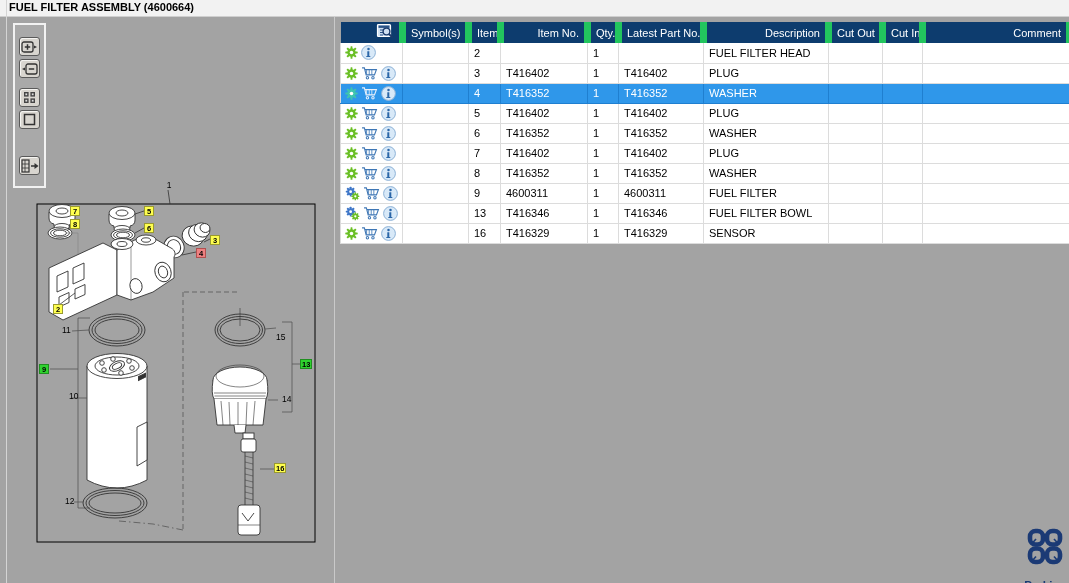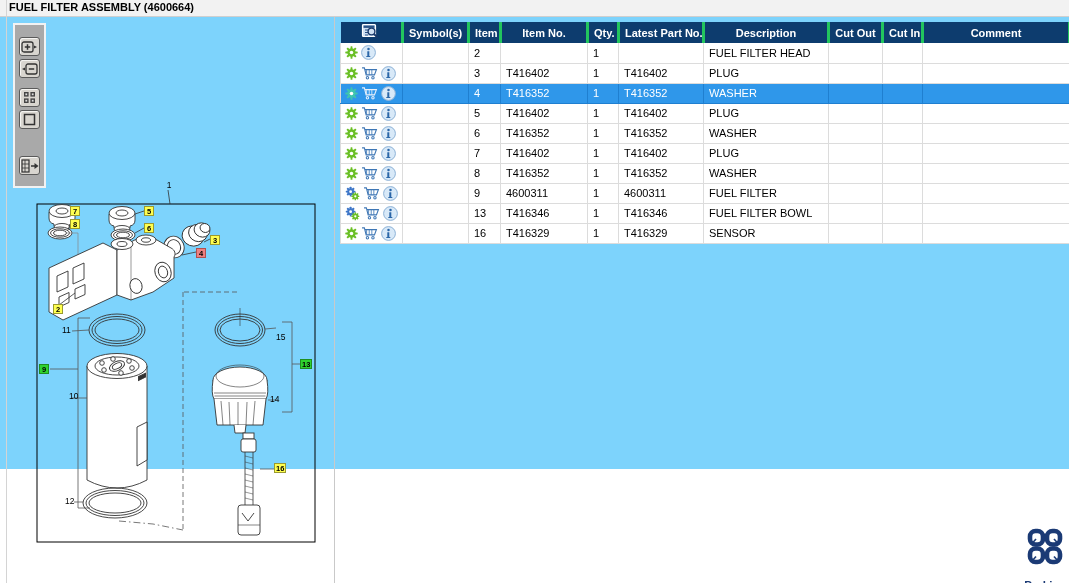--- a/index.html
+++ b/index.html
@@ -1,17 +1,17 @@
 <!DOCTYPE html>
 <html><head>
 <meta charset="utf-8">
 <style>
   * { margin:0; padding:0; box-sizing:border-box; }
   html,body { width:1069px; height:583px; background:#fff; font-family:"Liberation Sans",sans-serif; overflow:hidden; }
-  #app { position:relative; width:1069px; height:469px; background:#7dd3fc; }
+  #app { position:relative; width:1069px; height:583px; background:#a3a3a3; }
 
   
   .title-bar { position:absolute; left:0; top:0; width:1069px; height:17px; background:#f2f2f2; border-bottom:1px solid #cfcfcf; }
   .title-bar .t { position:absolute; left:9px; top:1px; font-size:11px; font-weight:bold; color:#000; white-space:nowrap; }
   .left-edge-line { position:absolute; left:6px; top:0; width:1px; height:583px; background:#d4d4d4; }
   .pane-split { position:absolute; left:334px; top:17px; width:1px; height:566px; background:#c9c9c9; }
 
   
   .toolbar { position:absolute; left:13px; top:23px; width:33px; height:165px; background:#a9a9a9; border:2px solid #f2f2f2; }
   .tb-btn { position:absolute; left:4px; width:21px; height:19px; background:#d8d5cf; border:1px solid #5a5a5a; border-radius:3px; box-shadow:inset 1px 1px 0 #f5f4f1; cursor:pointer; display:flex; align-items:center; justify-content:center; }
@@ -23,21 +23,21 @@
   .callout-layer { position:absolute; left:0; top:0; width:285px; height:375px; }
   .co { position:absolute; min-width:10px; height:10px; line-height:9px; padding:0 1px; text-align:center; font-size:7.5px; font-weight:bold; color:#000; cursor:pointer; }
   .co.yellow { background:#ffff4f; border:1px solid #9a9a30; }
   .co.red    { background:#ee8181; border:1px solid #b05050; }
   .co.green  { background:#2fd32f; border:1px solid #1f8f1f; }
   .co.plain  { background:none; border:none; font-weight:normal; font-size:8.5px; cursor:default; }
 
   
   .parts-table-wrap { position:absolute; left:340px; top:22px; width:729px; }
   table.parts { border-collapse:collapse; table-layout:fixed; width:729px; font-size:11px; color:#000; }
-  table.parts th { background:#0d3c6e; color:#fff; font-weight:700; text-align:center; height:20px; padding:0 5px; border-right:3px solid #22c55e; white-space:nowrap; overflow:hidden; }
+  table.parts th { background:#0d3c6e; color:#fff; font-weight:400; text-align:right; height:20px; padding:0 5px; border-right:7px solid #22c55e; white-space:nowrap; overflow:hidden; }
   table.parts th.c-icons { padding:1px 4px; }
   table.parts td { height:20px; padding:0 5px; border-right:1px solid #dcdcdc; border-bottom:1px solid #dcdcdc; white-space:nowrap; overflow:hidden; background:#fff; }
   table.parts td.c-icons { padding:0 0 0 4px; border-left:1px solid #dcdcdc; }
   table.parts tr.selected td { background:#2f97ea; color:#fff; border-right-color:#1f7fd0; border-bottom-color:#1f7fd0; }
   .icn { display:inline-block; vertical-align:middle; margin-right:3px; cursor:pointer; line-height:0; }
   .icon-gear  { color:#6bbf26; }
   .icon-cart  { color:#3f77b5; }
   tr.selected .icon-gear { color:#3fc4ae; }
   tr.selected .icon-cart { color:#e9f1fa; }
 
@@ -261,21 +261,21 @@
         <div class="co yellow" style="left: 111px; top: 26px;">5</div>
         <div class="co yellow" style="left: 111px; top: 43px;">6</div>
         <div class="co yellow" style="left: 177px; top: 55px;">3</div>
         <div class="co red" style="left: 163px; top: 68px;">4</div>
         <div class="co yellow" style="left: 20px; top: 124px;">2</div>
         <div class="co green" style="left: 6px; top: 184px;">9</div>
         <div class="co plain" style="left: 28px; top: 146px;">11</div>
         <div class="co plain" style="left: 35px; top: 212px;">10</div>
         <div class="co plain" style="left: 31px; top: 317px;">12</div>
         <div class="co plain" style="left: 242px; top: 153px;">15</div>
-        <div class="co plain" style="left: 236px; top: 215px;">14</div>
+        <div class="co plain" style="left: 248px; top: 215px;">14</div>
         <div class="co green" style="left: 267px; top: 179px;">13</div>
         <div class="co yellow" style="left: 241px; top: 283px;">16</div>
       </div>
   </div>
 
   <div class="parts-table-wrap">
     <table class="parts">
       <colgroup>
         <col style="width:62px">
           <col style="width:66px">

